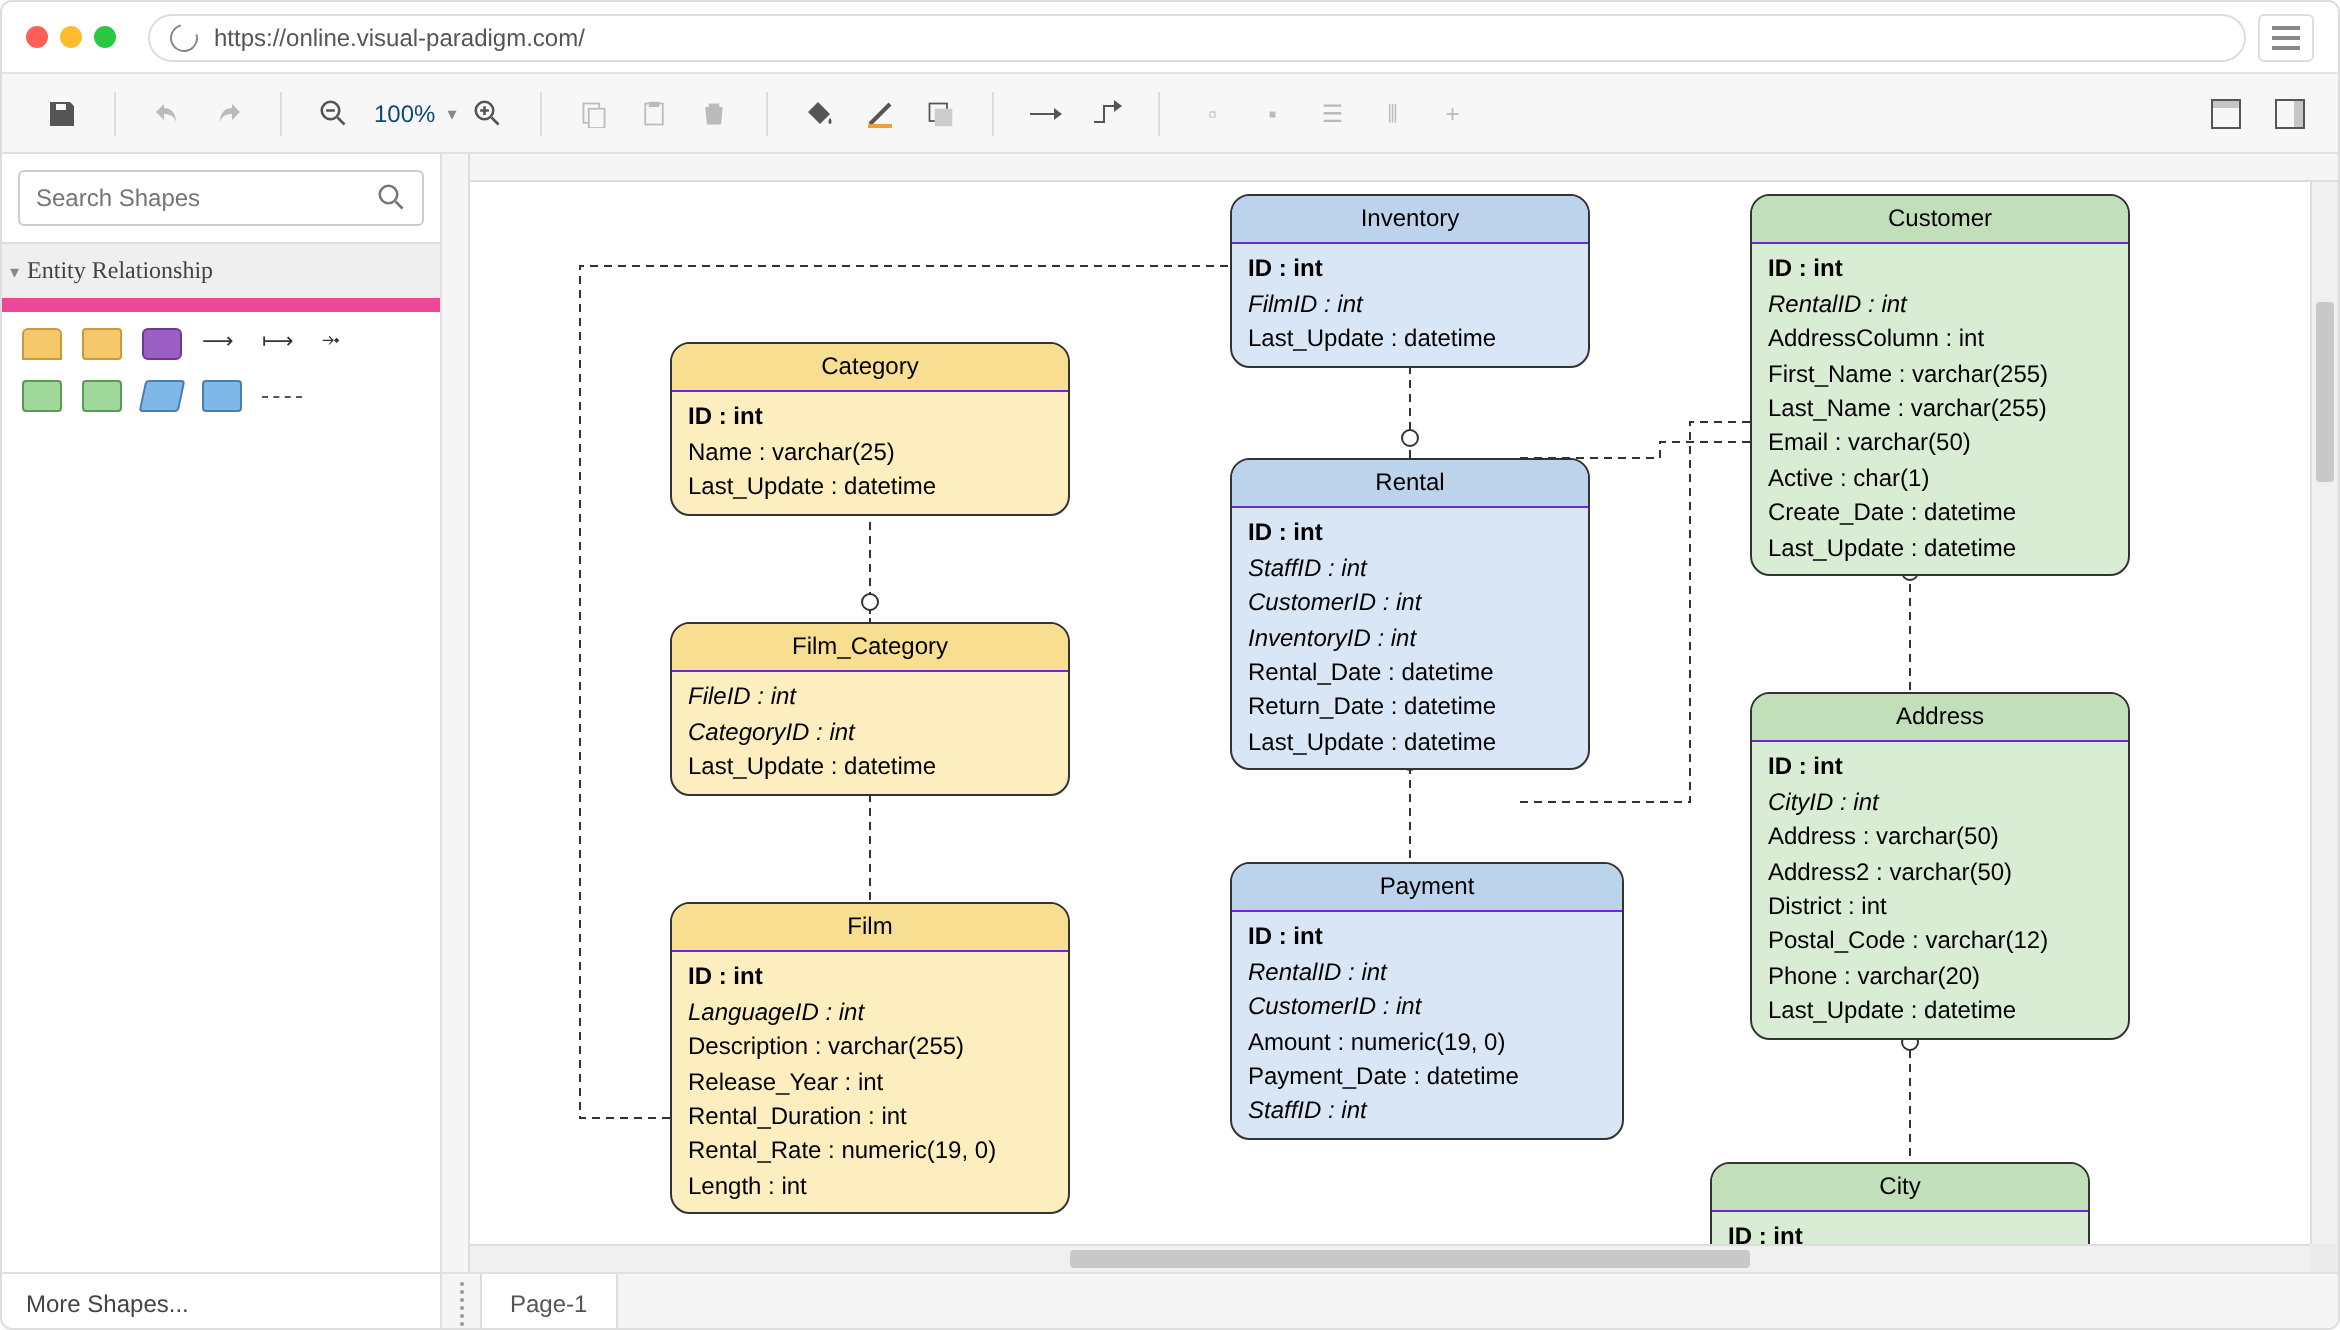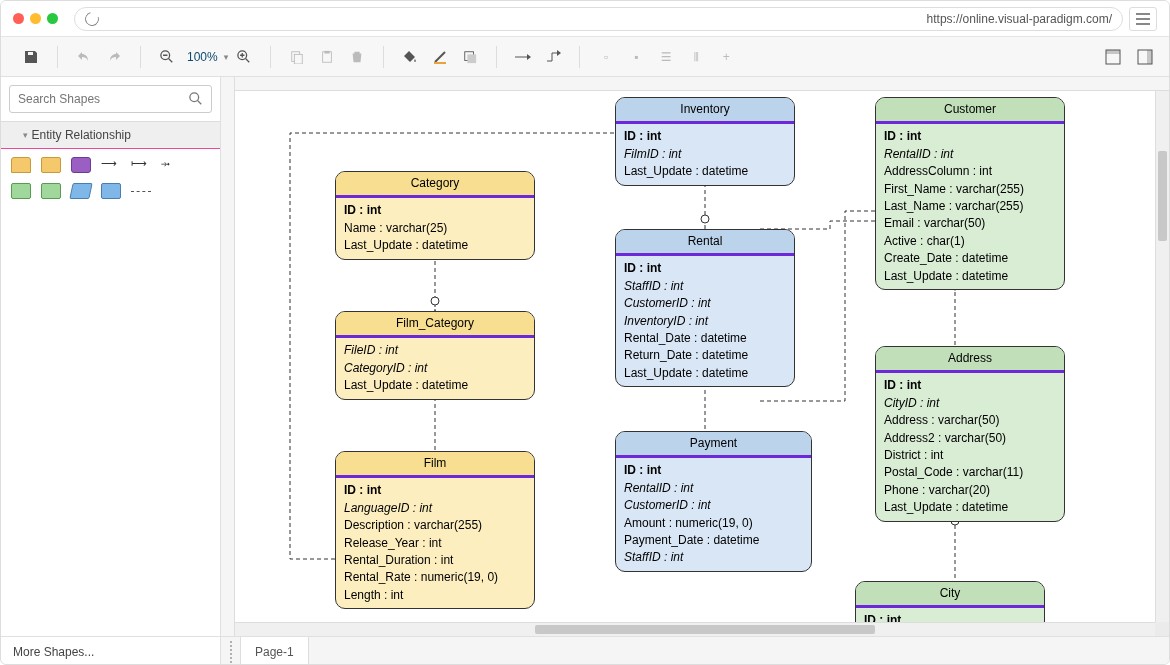--- a/index.html
+++ b/index.html
@@ -23,54 +23,53 @@
     padding: 0 12px;
     gap: 6px;
   }
   .dots { display: flex; gap: 6px; margin-right: 10px;}
   .dot { width: 11px; height: 11px; border-radius: 50%; }
   .dot.r { background:#ff5f57;} .dot.y{background:#febc2e;} .dot.g{background:#28c840;}
   .url-bar {
     flex:1; height:24px; border:1px solid #ddd; border-radius:12px;
     display:flex; align-items:center; padding:0 10px; color:#555; font-size:12px;
     gap:8px;
-    justify-content:space-between;
   }
   .hamburger { width:28px; height:24px; border:1px solid #ddd; border-radius:3px;
     display:flex;flex-direction:column;justify-content:center;align-items:center;gap:3px;cursor:pointer;}
   .hamburger span{width:14px;height:2px;background:#888;}
   .toolbar {
     height:40px; background:#f7f7f7; border-bottom:1px solid #e0e0e0;
     display:flex; align-items:center; padding:0 10px; gap:2px;
   }
   .tool-group{display:flex;align-items:center;gap:2px;padding:0 6px;}
   .tool-sep{width:1px;height:22px;background:#ddd;margin:0 4px;}
   .tool-btn{width:28px;height:28px;display:flex;align-items:center;justify-content:center;
     color:#555;cursor:pointer;border-radius:3px;}
   .tool-btn.disabled{color:#bbb;}
   .zoom-text{font-size:12px;color:#0c4a6e;padding:0 4px;}
   .toolbar-right{margin-left:auto;display:flex;gap:4px;}
   .main { display:flex; height:calc(665px - 36px - 40px - 30px); }
   .sidebar { width:220px; background:#fff; border-right:1px solid #e0e0e0; display:flex;flex-direction:column;}
   .search-box{margin:8px;border:1px solid #ccc;border-radius:3px;height:28px;
     display:flex;align-items:center;padding:0 8px;}
   .search-box input{border:none;outline:none;flex:1;font-size:12px;}
-  .panel-header{background:#efefef;padding:6px 22px;font-size:12px;color:#444;
-    border-top:1px solid #ddd;border-bottom:1px solid #ec4899;display:flex;align-items:center;gap:4px;}
+  .panel-header{background:#efefef;padding:6px 4px;font-size:12px;color:#444;
+    border-top:1px solid #ddd;border-bottom:7px solid #ec4899;display:flex;align-items:center;gap:4px;font-family:Liberation Serif, serif;}
   .panel-header::before{content:"▾";font-size:9px;color:#888;}
   .shape-palette{padding:8px 10px;display:flex;flex-wrap:wrap;gap:10px;}
   .shape-icon{width:20px;height:16px;border-radius:2px;}
   .canvas-area{flex:1;position:relative;background:#ebebeb;overflow:hidden;}
   .canvas-inner{position:absolute;left:14px;top:14px;right:14px;bottom:14px;
     background:#fff;overflow:hidden;}
   .rulers-v{position:absolute;left:0;top:0;bottom:0;width:14px;background:#f5f5f5;border-right:1px solid #ddd;}
   .rulers-h{position:absolute;left:0;top:0;right:0;height:14px;background:#f5f5f5;border-bottom:1px solid #ddd;}
   .entity{position:absolute;border:1px solid #333;border-radius:10px;overflow:hidden;
     font-size:12px;line-height:1.45;}
-  .entity .title{text-align:center;font-weight:400;padding:3px 0;border-bottom:3px solid #6d28d9;}
+  .entity .title{text-align:center;font-weight:400;padding:3px 0;border-bottom:1px solid #6d28d9;}
   .entity .body{padding:4px 8px;}
   .entity .pk{font-weight:bold;}
   .entity .fk{font-style:italic;}
   .yellow{background:#fdeec0;} .yellow .title{background:#f7de91;}
   .blue{background:#d9e6f5;} .blue .title{background:#bcd3ec;}
   .green{background:#d9ecd4;} .green .title{background:#c1e0b9;}
   svg.connectors{position:absolute;left:0;top:0;width:100%;height:100%;pointer-events:none;}
   .hscroll{position:absolute;left:14px;right:14px;bottom:0;height:14px;background:#f0f0f0;
     border-top:1px solid #ddd;}
   .hscroll .thumb{position:absolute;left:300px;width:340px;top:2px;bottom:2px;
@@ -372,21 +371,21 @@
           </div>
       </div>
       <div class="entity green" style="left:640px;top:255px;width:190px;">
         <div class="title">Address</div>
         <div class="body">
             <div class="pk">ID : int</div>
             <div class="fk">CityID : int</div>
             <div>Address : varchar(50)</div>
             <div>Address2 : varchar(50)</div>
             <div>District : int</div>
-            <div>Postal_Code : varchar(11)</div>
+            <div>Postal_Code : varchar(12)</div>
             <div>Phone : varchar(20)</div>
             <div>Last_Update : datetime</div>
           </div>
       </div>
       <div class="entity green" style="left:620px;top:490px;width:190px;">
         <div class="title">City</div>
         <div class="body">
             <div class="pk">ID : int</div>
           </div>
       </div>

